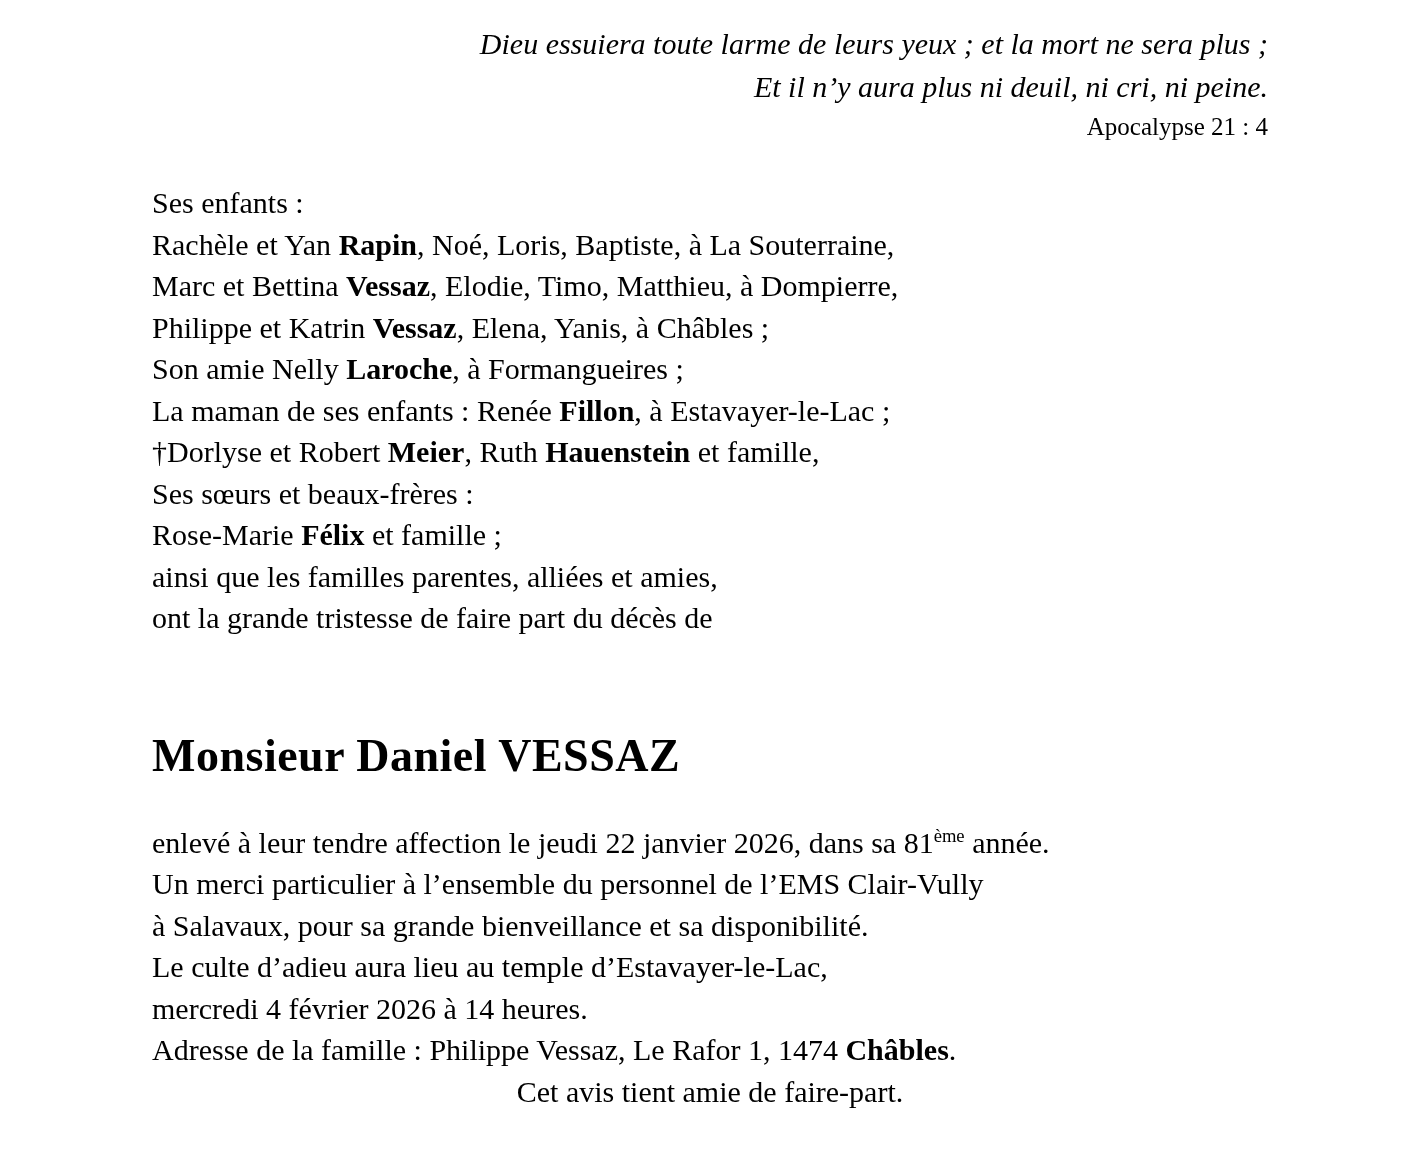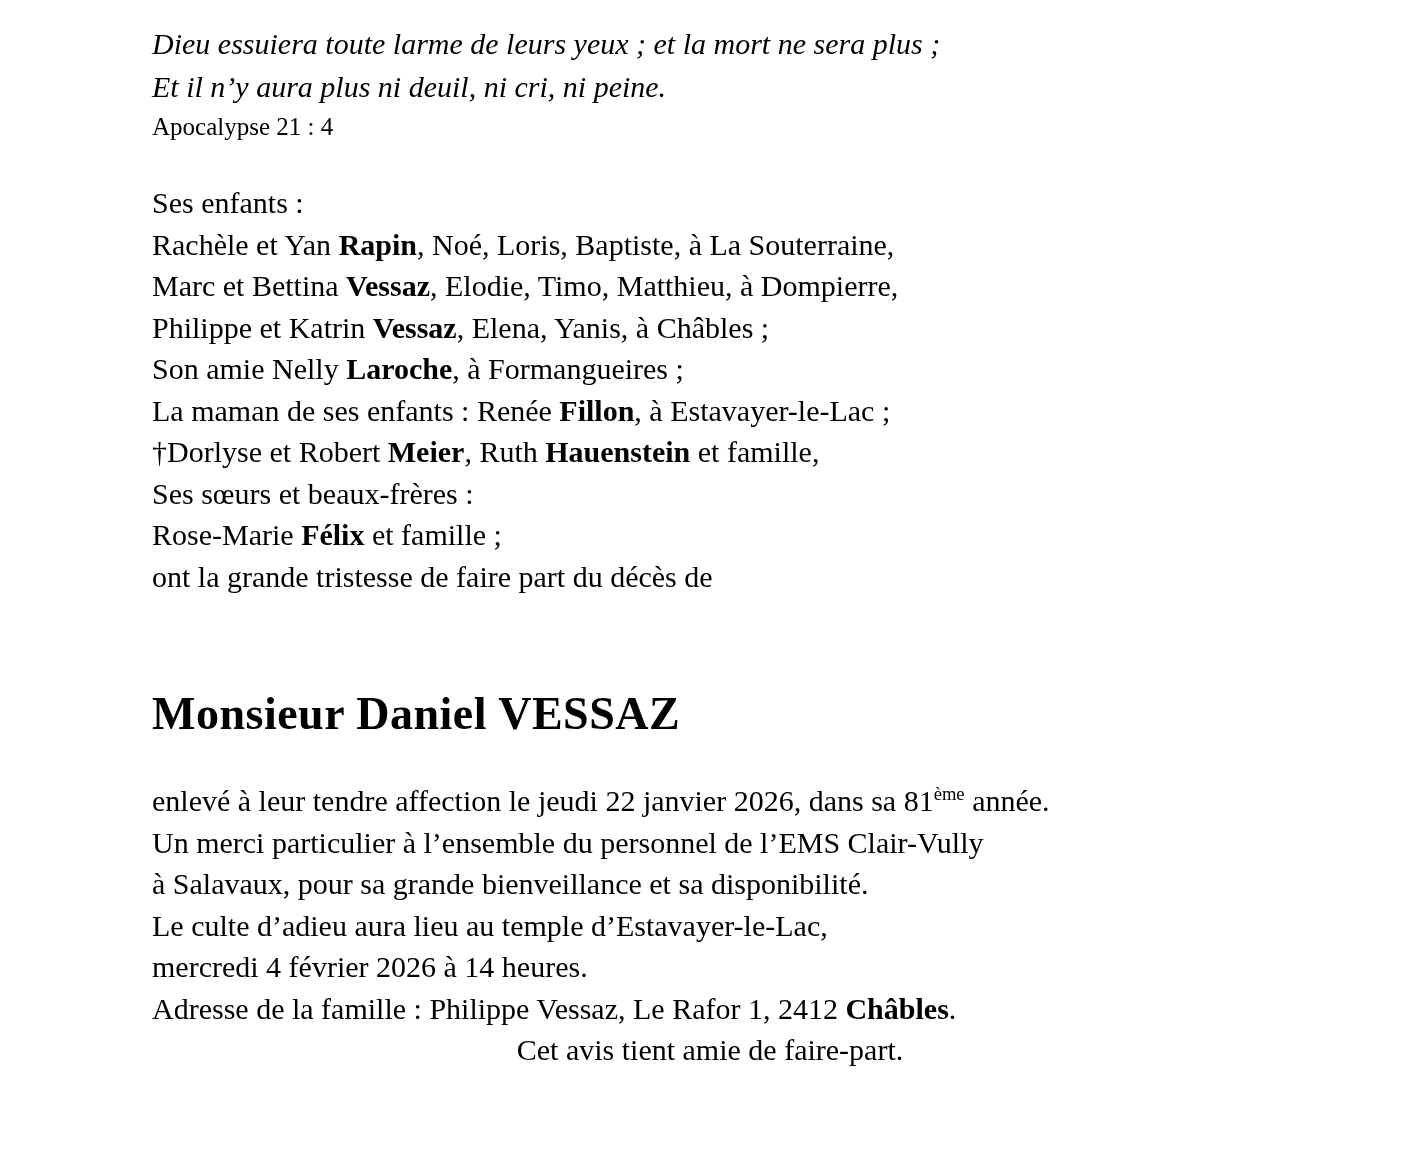--- a/index.html
+++ b/index.html
@@ -7,21 +7,21 @@
   .page {
     position: relative;
     width: 1418px;
     height: 1175px;
     background: #ffffff;
     color: #000000;
     font-family: "Liberation Serif", "DejaVu Serif", serif;
     padding: 22px 150px 0 152px;
     overflow: hidden;
   }
-  .quote { text-align: left; }
+  .quote { text-align: right; }
   .quote-line {
     font-style: italic;
     font-size: 30px;
     line-height: 43px;
     white-space: nowrap;
   }
   .quote-ref {
     font-size: 25px;
     line-height: 37px;
   }
@@ -58,28 +58,29 @@
   <div class="family">
     <div class="line"><span>Ses enfants :</span></div>
     <div class="line"><span>Rachèle et Yan </span><span class="bold">Rapin</span><span>, Noé, Loris, Baptiste, à La Souterraine,</span></div>
     <div class="line"><span>Marc et Bettina </span><span class="bold">Vessaz</span><span>, Elodie, Timo, Matthieu, à Dompierre,</span></div>
     <div class="line"><span>Philippe et Katrin </span><span class="bold">Vessaz</span><span>, Elena, Yanis, à Châbles ;</span></div>
     <div class="line"><span>Son amie Nelly </span><span class="bold">Laroche</span><span>, à Formangueires ;</span></div>
     <div class="line"><span>La maman de ses enfants : Renée </span><span class="bold">Fillon</span><span>, à Estavayer-le-Lac ;</span></div>
     <div class="line"><span>†Dorlyse et Robert </span><span class="bold">Meier</span><span>, Ruth </span><span class="bold">Hauenstein</span><span> et famille,</span></div>
     <div class="line"><span>Ses sœurs et beaux-frères :</span></div>
     <div class="line"><span>Rose-Marie </span><span class="bold">Félix</span><span> et famille ;</span></div>
+    <div class="line"><span>ainsi que les familles parentes, alliées et amies,</span></div>
     <div class="line"><span>ont la grande tristesse de faire part du décès de</span></div>
   </div>
 
   <div class="title">Monsieur Daniel VESSAZ</div>
 
   <div class="details">
     <div class="line"><span>enlevé à leur tendre affection le jeudi 22 janvier 2026, dans sa 81</span><span class="sup">ème</span><span> année.</span></div>
     <div class="line"><span>Un merci particulier à l’ensemble du personnel de l’EMS Clair-Vully</span></div>
     <div class="line"><span>à Salavaux, pour sa grande bienveillance et sa disponibilité.</span></div>
     <div class="line"><span>Le culte d’adieu aura lieu au temple d’Estavayer-le-Lac,</span></div>
     <div class="line"><span>mercredi 4 février 2026 à 14 heures.</span></div>
-    <div class="line"><span>Adresse de la famille : Philippe Vessaz, Le Rafor 1, 2412 </span><span class="bold">Châbles</span><span>.</span></div>
+    <div class="line"><span>Adresse de la famille : Philippe Vessaz, Le Rafor 1, 1474 </span><span class="bold">Châbles</span><span>.</span></div>
     <div class="line closing">Cet avis tient amie de faire-part.</div>
   </div>
 
 </div>
 
 </body></html>

